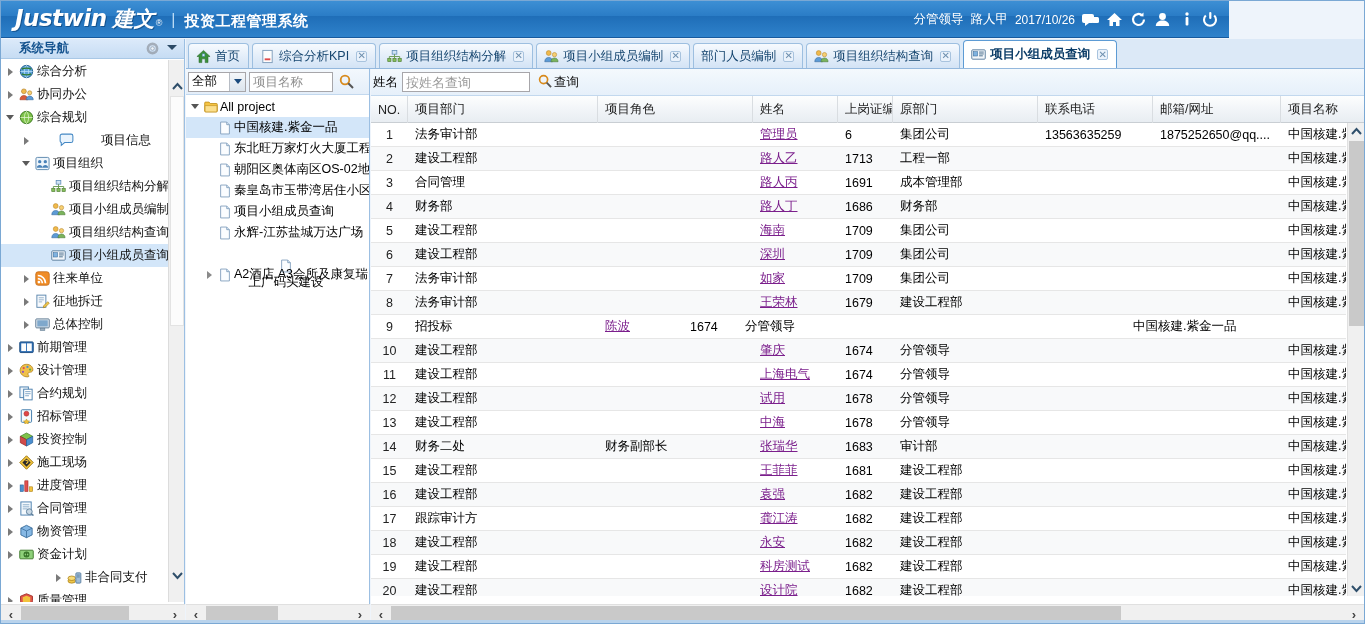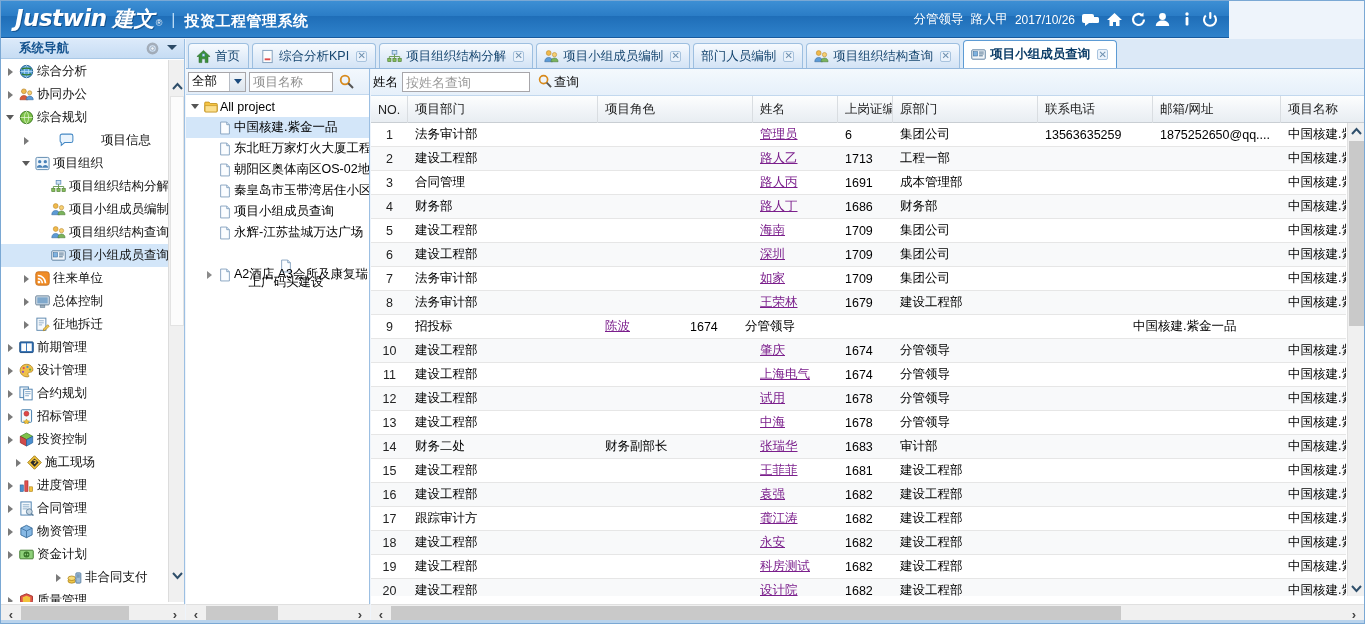--- a/index.html
+++ b/index.html
@@ -641,39 +641,39 @@
             </svg>
           </span>
           <span class="nav-label">往来单位</span>
         </div>
         <div class="nav-item" style="padding-left: 18px;">
           <span class="nav-arrow">
             <i></i>
           </span>
           <span class="nav-ico">
             <svg width="15" height="15" viewBox="0 0 16 16">
+              <rect x="2" y="1.2" width="9.6" height="13" fill="#f7fafd" stroke="#5b86ad" stroke-width="1"></rect>
+              <path d="M4 4h5.4M4 6.2h5.4M4 8.4h3.6" stroke="#8aa8c4" stroke-width=".9"></path>
+              <path d="M9.2 12.6 L13.6 8.2 L15.2 9.8 L10.8 14.2 L8.8 14.6 Z" fill="#f0c84a" stroke="#a87d1a" stroke-width=".7"></path>
+            </svg>
+          </span>
+          <span class="nav-label">征地拆迁</span>
+        </div>
+        <div class="nav-item" style="padding-left: 18px;">
+          <span class="nav-arrow">
+            <i></i>
+          </span>
+          <span class="nav-ico">
+            <svg width="15" height="15" viewBox="0 0 16 16">
               <rect x="0.8" y="2" width="14.4" height="9.6" rx="1" fill="#dde6ee" stroke="#5f7a92" stroke-width="1"></rect>
               <rect x="2.4" y="3.5" width="11.2" height="6.6" fill="#7fa8cc"></rect>
               <rect x="5.5" y="12" width="5" height="2.4" fill="#9fb0bf" stroke="#5f7a92" stroke-width=".6"></rect>
             </svg>
           </span>
           <span class="nav-label">总体控制</span>
-        </div>
-        <div class="nav-item" style="padding-left: 18px;">
-          <span class="nav-arrow">
-            <i></i>
-          </span>
-          <span class="nav-ico">
-            <svg width="15" height="15" viewBox="0 0 16 16">
-              <rect x="2" y="1.2" width="9.6" height="13" fill="#f7fafd" stroke="#5b86ad" stroke-width="1"></rect>
-              <path d="M4 4h5.4M4 6.2h5.4M4 8.4h3.6" stroke="#8aa8c4" stroke-width=".9"></path>
-              <path d="M9.2 12.6 L13.6 8.2 L15.2 9.8 L10.8 14.2 L8.8 14.6 Z" fill="#f0c84a" stroke="#a87d1a" stroke-width=".7"></path>
-            </svg>
-          </span>
-          <span class="nav-label">征地拆迁</span>
         </div>
         <div class="nav-item" style="padding-left: 2px;">
           <span class="nav-arrow">
             <i></i>
           </span>
           <span class="nav-ico">
             <svg width="15" height="15" viewBox="0 0 16 16">
               <rect x="0.8" y="2" width="14.4" height="11.4" rx="1" fill="#2f6fb5" stroke="#1d4d81" stroke-width="1"></rect>
               <rect x="2.4" y="3.6" width="5.1" height="8.2" fill="#fdfdfd"></rect>
               <rect x="8.5" y="3.6" width="5.1" height="8.2" fill="#fdfdfd"></rect>
@@ -728,21 +728,21 @@
           </span>
           <span class="nav-ico">
             <svg width="15" height="15" viewBox="0 0 16 16">
               <path d="M8 1 L14.6 4.6 L8 8.2 L1.4 4.6 Z" fill="#7ec24a" stroke="#3d7a23" stroke-width=".7"></path>
               <path d="M1.4 4.6 L8 8.2 L8 15 L1.4 11.4 Z" fill="#d04a4a" stroke="#8f2020" stroke-width=".7"></path>
               <path d="M14.6 4.6 L8 8.2 L8 15 L14.6 11.4 Z" fill="#4a8fd0" stroke="#205a92" stroke-width=".7"></path>
             </svg>
           </span>
           <span class="nav-label">投资控制</span>
         </div>
-        <div class="nav-item" style="padding-left: 10px;">
+        <div class="nav-item" style="padding-left: 2px;">
           <span class="nav-arrow">
             <i></i>
           </span>
           <span class="nav-ico">
             <svg width="15" height="15" viewBox="0 0 16 16">
               <path d="M8 0.8 L15.2 8 L8 15.2 L0.8 8 Z" fill="#f2c33c" stroke="#9c7a12" stroke-width="1"></path>
               <path d="M8 3.6 L12.4 8 L8 12.4 L3.6 8 Z" fill="#2b2b2b"></path>
               <path d="M7 6.2c1-.9 2.6-.5 2.6 .9 0 1.2-1.6 1.2-1.6 2.4M8 10.8h.06" stroke="#f2c33c" stroke-width="1.2" fill="none"></path>
             </svg>
           </span>

